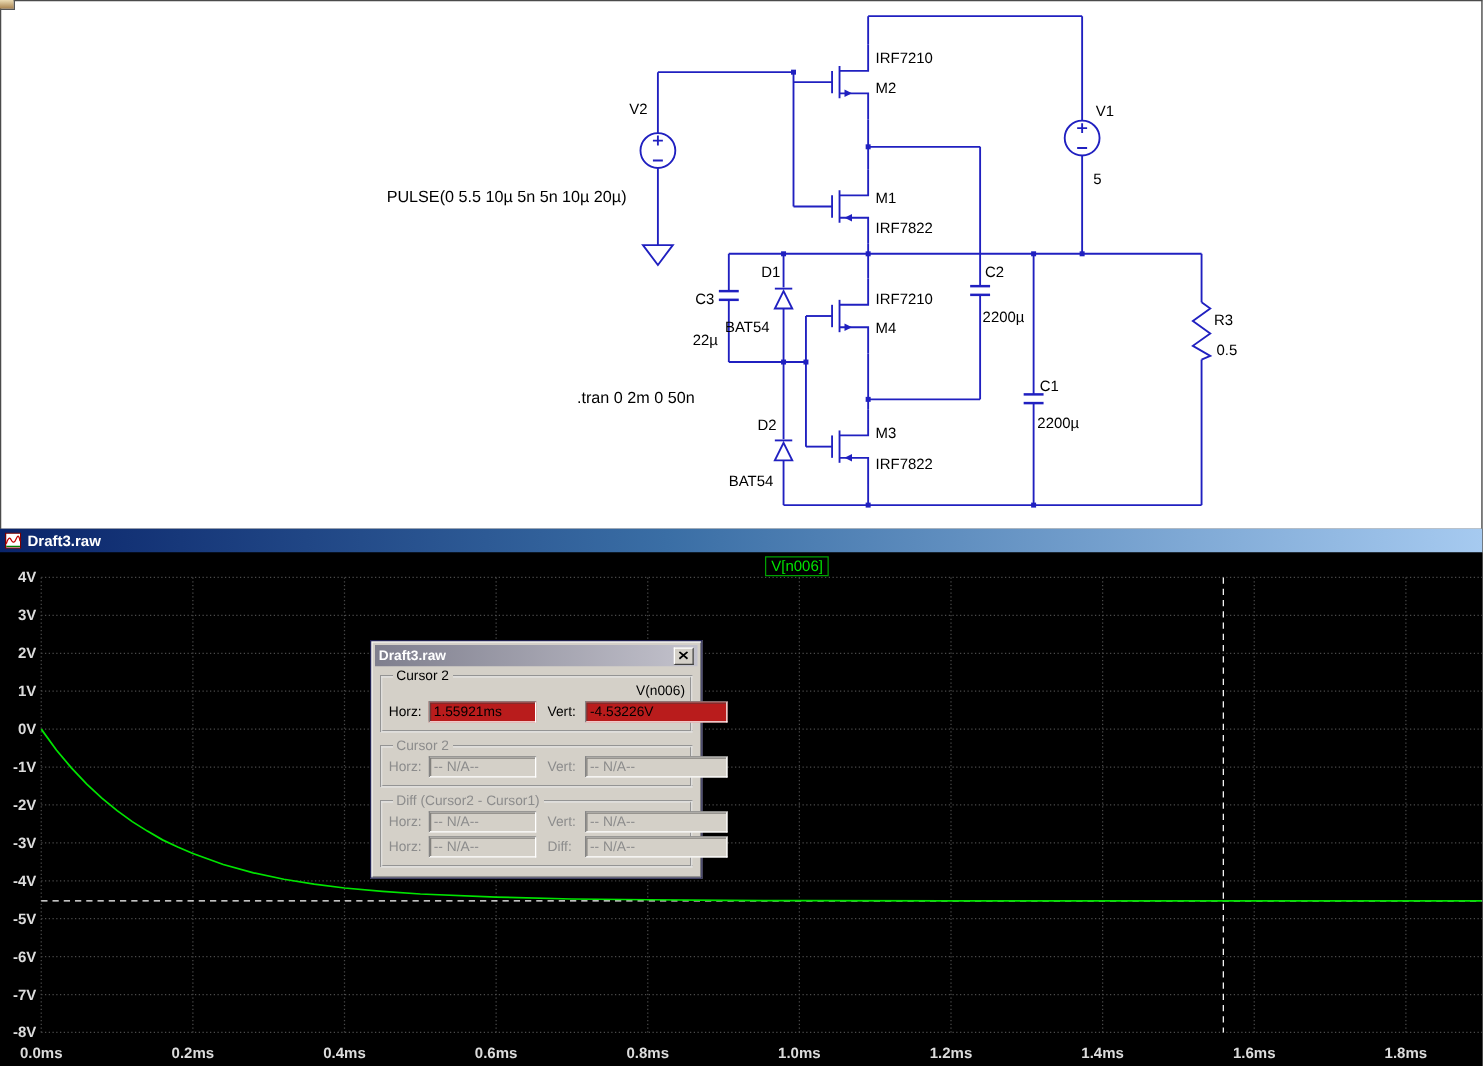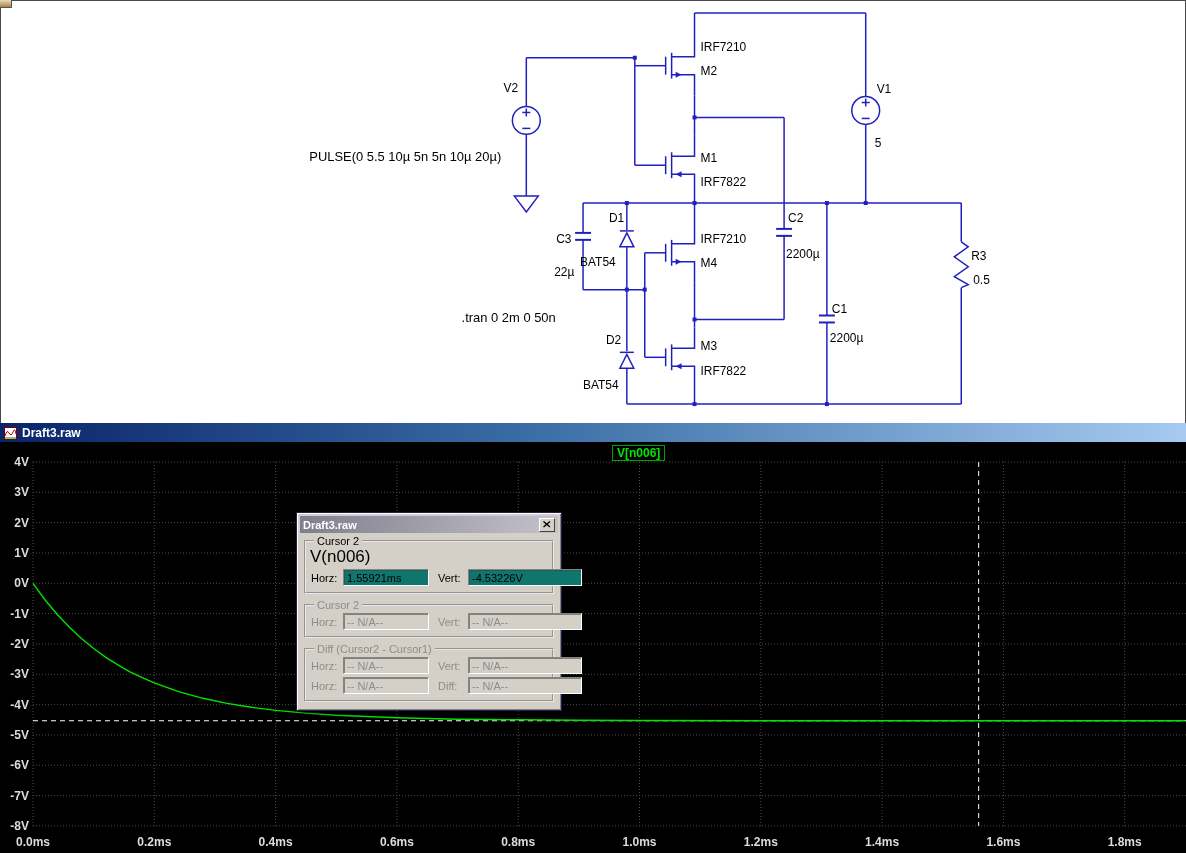--- a/index.html
+++ b/index.html
@@ -19,40 +19,40 @@
   .wave-titlebar{height:19px;background:linear-gradient(90deg,#0a246a,#3a6ea5 45%,#a6caf0);
                  display:flex;align-items:center;padding:0 4px;gap:5px}
   .wave-title{color:#fff;font-weight:bold;font-size:12px}
   .wave-icon{width:13px;height:13px;display:inline-block}
   .plot{position:absolute;left:0;top:19px;width:1186px;height:422px;background:#000}
   .plot svg{display:block}
   .grid{stroke:#4a4a4a;stroke-width:1;stroke-dasharray:1 2}
   .axis{fill:#dcdcdc;font:bold 12px "Liberation Sans",sans-serif}
   .cursorline{stroke:#ffffff;stroke-width:1;stroke-dasharray:5 4}
   .trace{fill:none;stroke-width:1.4}
-  .trace-label{position:absolute;left:612px;top:3px;color:#00e400;font-weight:bold;font-size:12px;
+  .trace-label{position:absolute;left:612px;top:3px;color:#00e400;font-weight:normal;font-size:12px;
                background:#000;border:1px solid #00a000;padding:0 4px;line-height:14px}
 
   
   .dlg{position:absolute;left:296px;top:512px;width:266px;z-index:10;background:#d4d0c8;
        border:1px solid #202050;box-shadow:inset 1px 1px 0 #ffffff,inset -1px -1px 0 #808080,2px 2px 5px rgba(0,0,0,.45);
        padding:3px}
   .dlg-title{height:17px;background:linear-gradient(90deg,#7f7f8e,#c3c2cc);display:flex;align-items:center;
              padding:0 3px;margin-bottom:2px}
   .dlg-title-text{flex:1;color:#fff;font-weight:bold;font-size:11px}
   .dlg-close{width:16px;height:14px;background:#d4d0c8;border:1px solid;border-color:#fff #404040 #404040 #fff;
              display:flex;align-items:center;justify-content:center;cursor:default}
   fieldset.grp{margin:2px 4px 5px;padding:0 4px 3px;border:2px groove #e8e8e8;min-inline-size:0}
   fieldset.grp legend{font-size:11px;padding:0 3px;margin-left:4px;color:#000}
   fieldset.off legend,fieldset.off label{color:#8c8c8c}
-  .trace-name{font-size:17px;text-align:left;margin:0 0 1px}
+  .trace-name{font-size:11px;text-align:right;margin:0 0 1px}
   .row{display:flex;align-items:center;margin:2px 1px 3px}
   .row label{font-size:11px;flex:0 0 32px}
   .row label.l2{flex:0 0 30px;margin-left:9px}
-  .fld{height:17px;width:86px;font:11px "Liberation Sans",sans-serif;padding:0 3px;background:#0f766e;color:#000;
+  .fld{height:17px;width:86px;font:11px "Liberation Sans",sans-serif;padding:0 3px;background:#b91c1c;color:#000;
        border:1px solid;border-color:#848484 #fff #fff #848484;box-shadow:inset 1px 1px 0 rgba(64,64,64,.55)}
   .fld.wide{width:114px}
   .fld.na{background:#d4d0c8;color:#8c8c8c;text-align:left}
 </style>
 </head>
 <body>
 
 <div class="corner-icon"></div>
 
 <div class="schematic">

